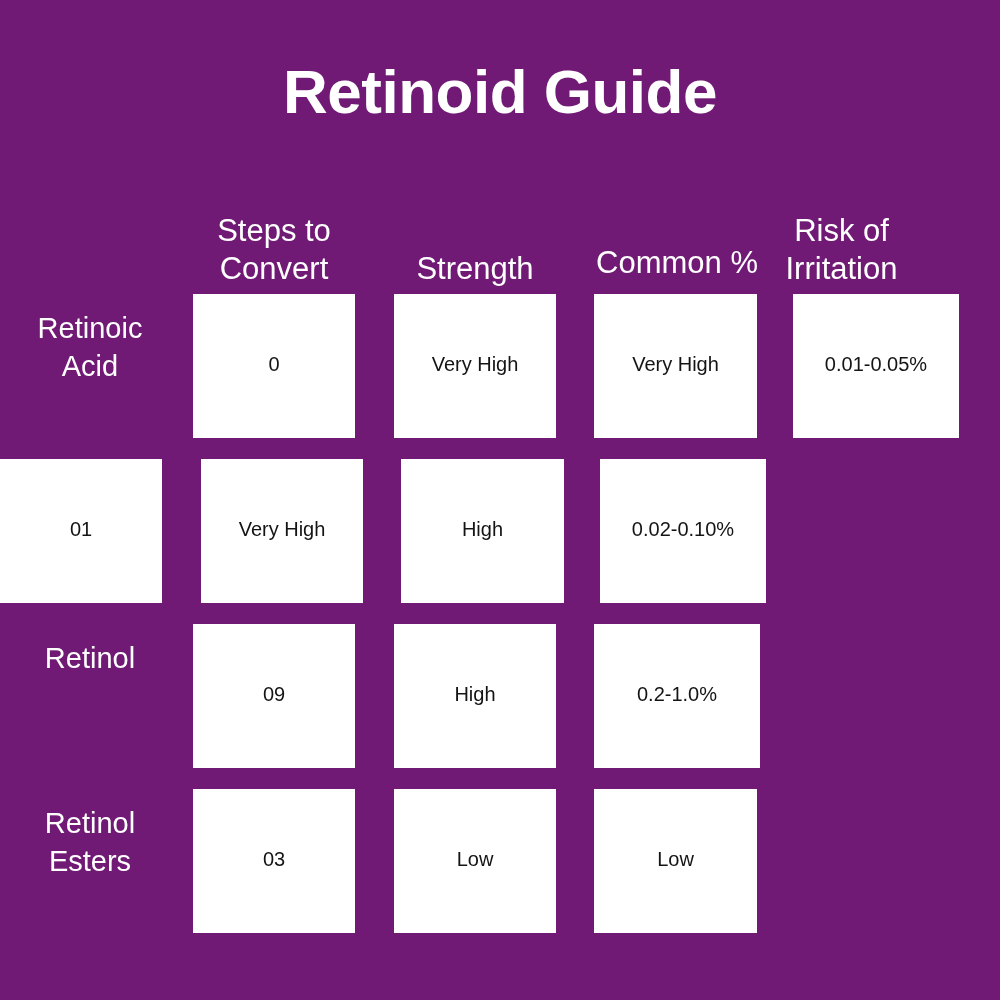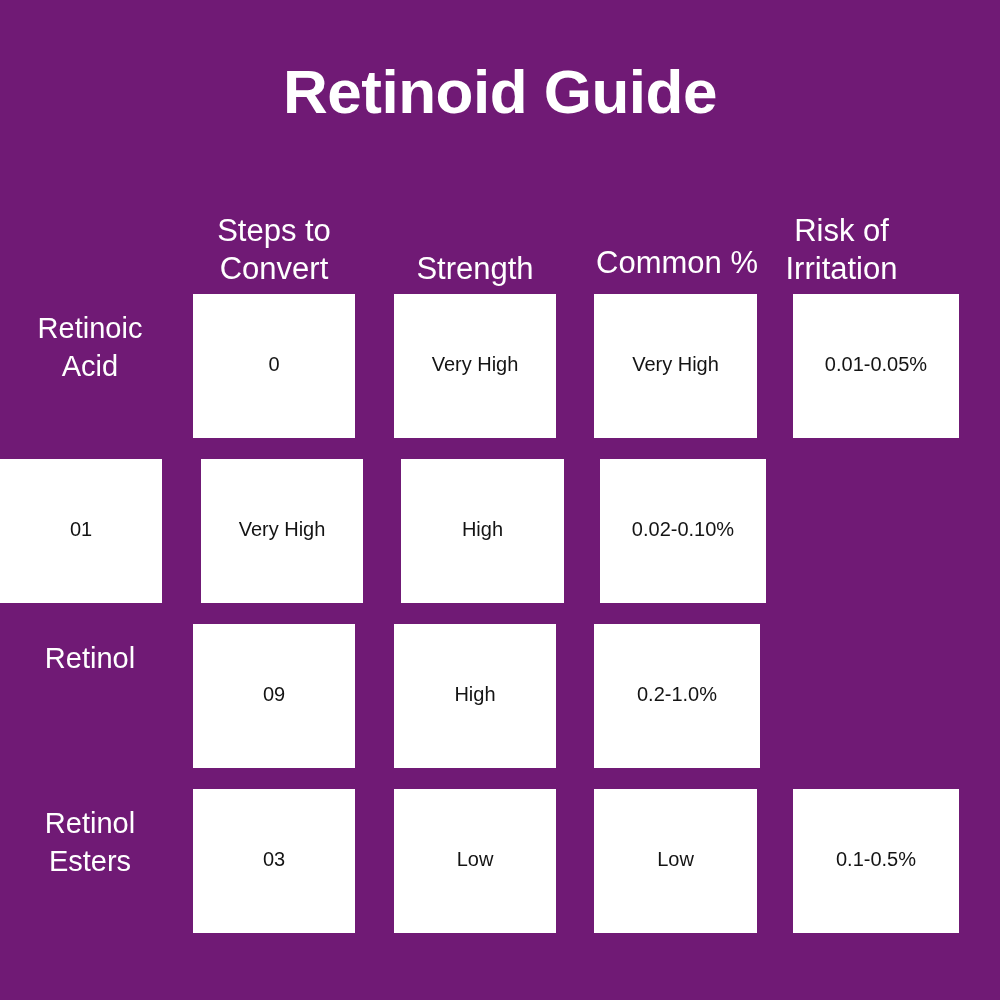--- a/index.html
+++ b/index.html
@@ -235,21 +235,16 @@
       <div class="col col-2">
         <div class="cell">
           <span class="cell-text">Low</span>
         </div>
       </div>
       <div class="col col-3">
         <div class="cell">
           <span class="cell-text">Low</span>
         </div>
       </div>
-      <div class="col col-4">
-        <div class="cell">
-          <span class="cell-text">0.1-0.5%</span>
-        </div>
-      </div>
     </div>
 
   </div>
 </div>
 
 </body></html>

